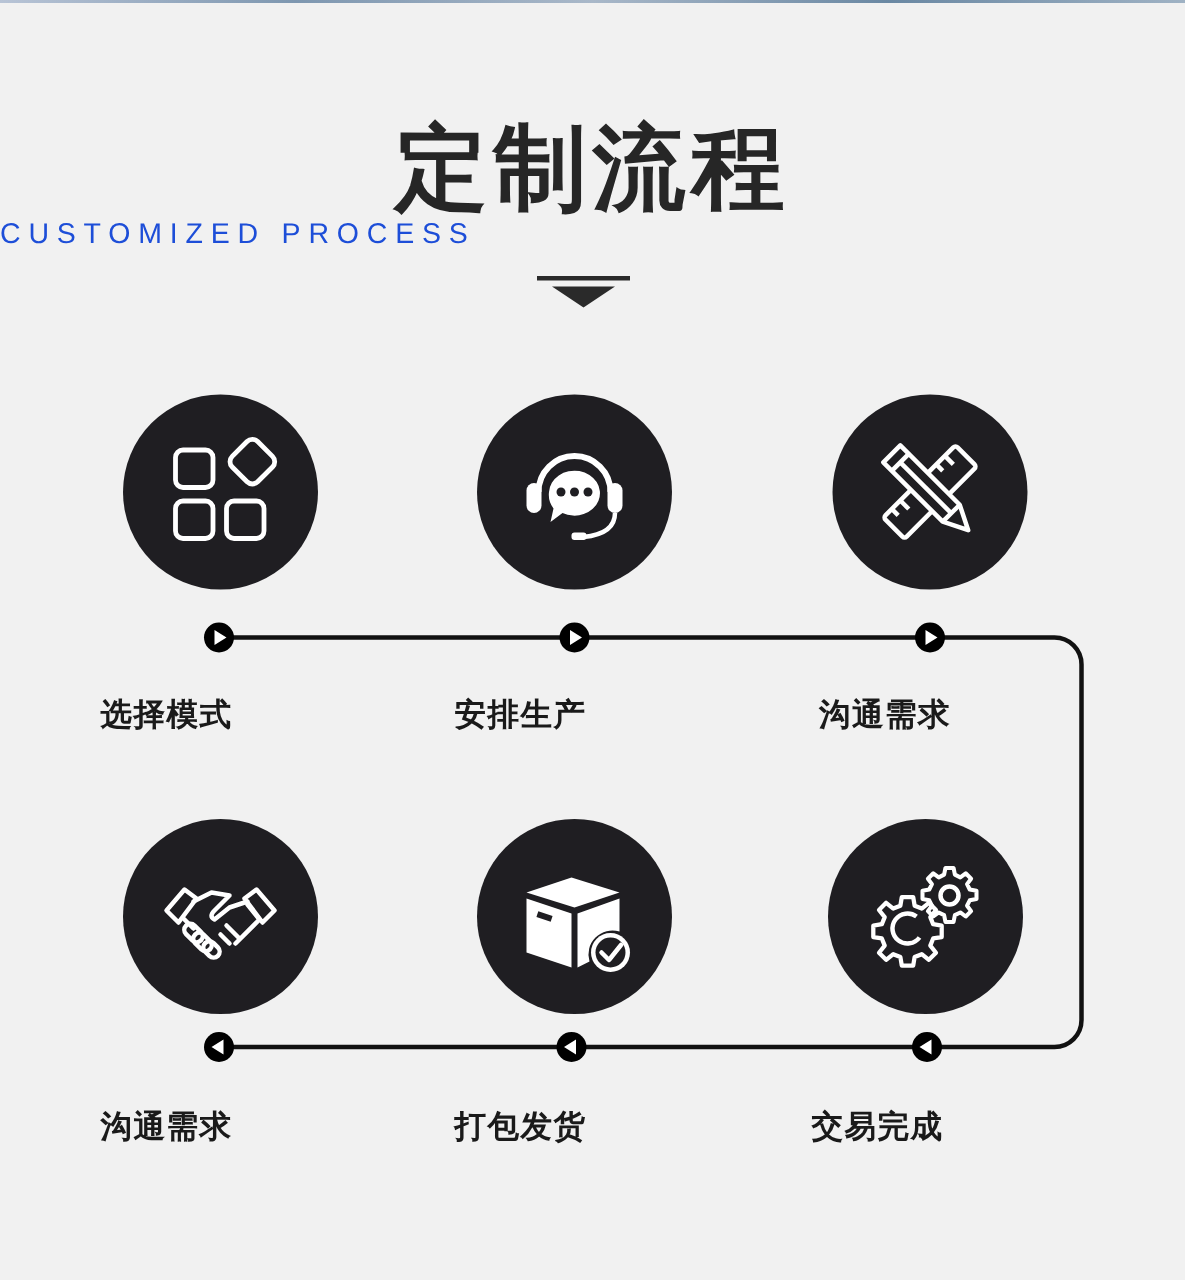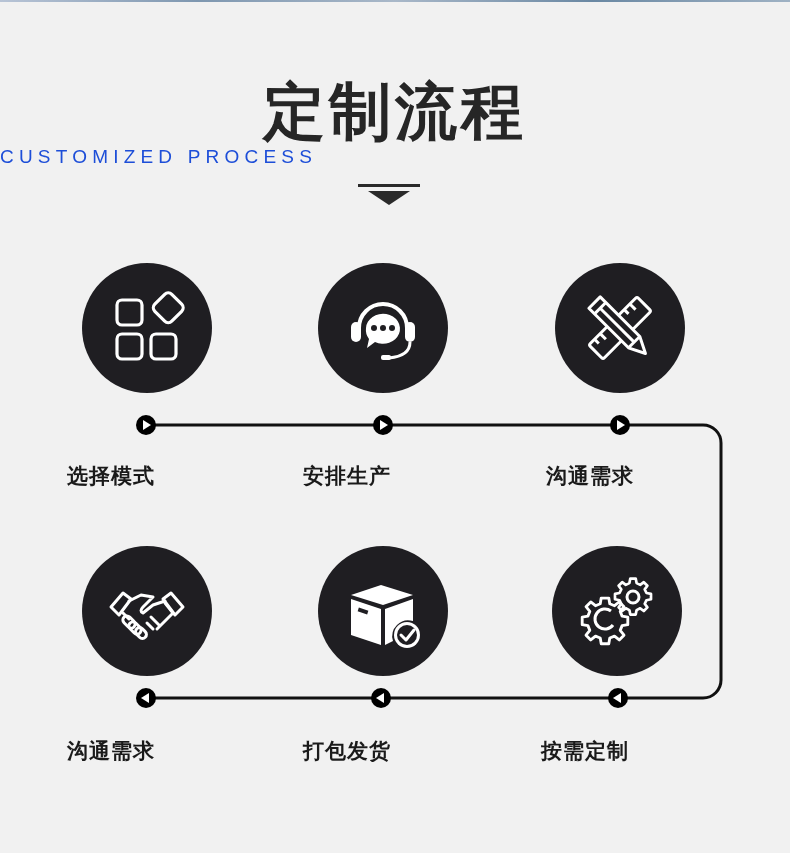--- a/index.html
+++ b/index.html
@@ -132,13 +132,13 @@
     <g transform="translate(30 50)">
       <path d="M-4 -22 H4 L5 -16 L10 -14 L15 -18 L20 -13 L16 -8 L18 -3 L24 -2 V6 L18 7 L16 12 L20 17 L15 22 L10 18 L5 20 L4 26 H-4 L-5 20 L-10 18 L-15 22 L-20 17 L-16 12 L-18 7 L-24 6 V-2 L-18 -3 L-16 -8 L-20 -13 L-15 -18 L-10 -14 L-5 -16 Z" transform="scale(0.95)"></path>
       <path d="M6 -8 A10 10 0 1 0 8 6"></path>
     </g>
     <g transform="translate(58 28)">
       <path d="M-3 -16 H3 L4 -11 L8 -9 L12 -12 L16 -8 L13 -4 L15 0 L20 1 V7 L15 8 L13 12 L16 16 L12 20 L8 17 L4 19 L3 24 H-3 L-4 19 L-8 17 L-12 20 L-16 16 L-13 12 L-15 8 L-20 7 V1 L-15 0 L-13 -4 L-16 -8 L-12 -12 L-8 -9 L-4 -11 Z" transform="translate(0 -4) scale(0.9)"></path>
       <circle cx="0" cy="0" r="6"></circle>
     </g>
   </svg>
 </div>
-<div class="label" style="left:541px;top:737px">按需定制</div>
+<div class="label" style="left:541px;top:737px">交易完成</div>
 
 </body></html>

